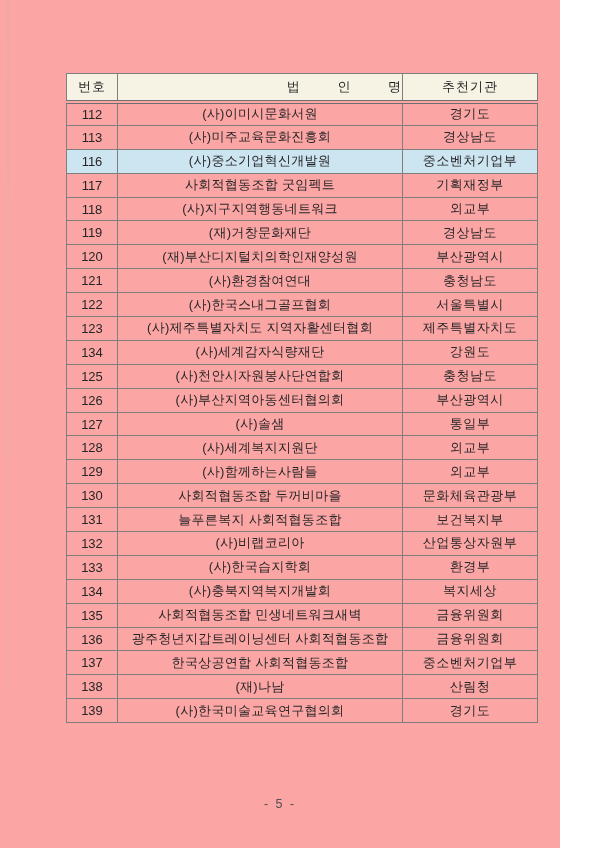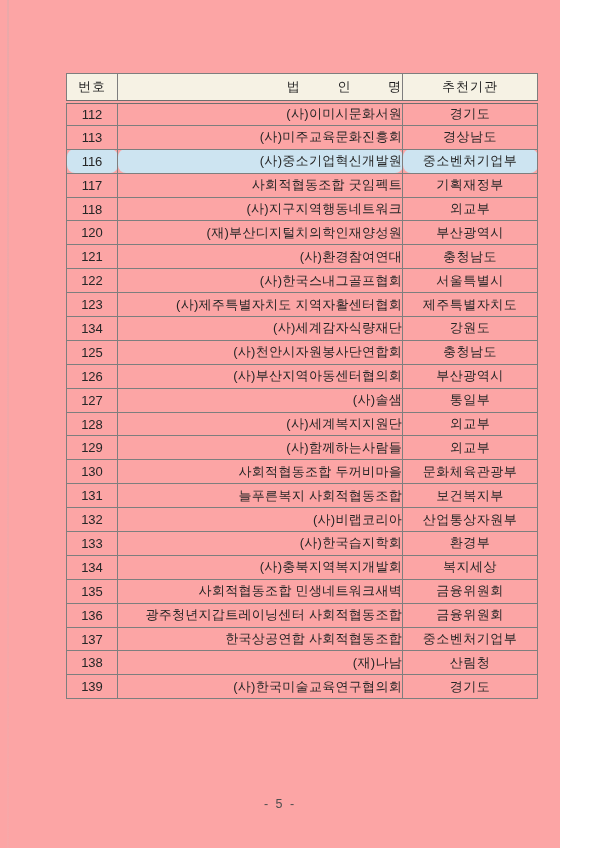--- a/index.html
+++ b/index.html
@@ -37,23 +37,23 @@
   .doc-table thead tr { height: 28px; }
   .doc-table thead th {
     background: #f6f2e4;
     color: #1e1e1e;
     border-bottom: 4px double #6f6f6f;
     letter-spacing: 1px;
   }
   .doc-table thead th.c2 { word-spacing: 32px; }
   .doc-table tbody tr { height: 23.9px; }
   .c1 { text-align: center; font-size: 12.5px; }
-  .c2 { text-align: right; padding-left: 13px; letter-spacing: 0.3px; }
+  .c2 { text-align: center; padding-left: 13px; letter-spacing: 0.3px; }
   .c3 { text-align: center; letter-spacing: 0.5px; }
-  tr.hl td { background: var(--hl, #cde4f1); border-radius: 8px; }
+  tr.hl td { background: var(--hl, #cde4f1); }
   .footer {
     position: absolute;
     left: 0; right: 0;
     top: 797px;
     text-align: center;
     font-size: 12.5px;
     color: #4f4f4f;
     letter-spacing: 2px;
   }
 </style>
@@ -96,20 +96,25 @@
     <td class="c1">117</td>
     <td class="c2">사회적협동조합 굿임펙트</td>
     <td class="c3">기획재정부</td>
   </tr>
         <tr>
     <td class="c1">118</td>
     <td class="c2">(사)지구지역행동네트워크</td>
     <td class="c3">외교부</td>
   </tr>
         <tr>
+    <td class="c1">119</td>
+    <td class="c2">(재)거창문화재단</td>
+    <td class="c3">경상남도</td>
+  </tr>
+        <tr>
     <td class="c1">120</td>
     <td class="c2">(재)부산디지털치의학인재양성원</td>
     <td class="c3">부산광역시</td>
   </tr>
         <tr>
     <td class="c1">121</td>
     <td class="c2">(사)환경참여연대</td>
     <td class="c3">충청남도</td>
   </tr>
         <tr>

